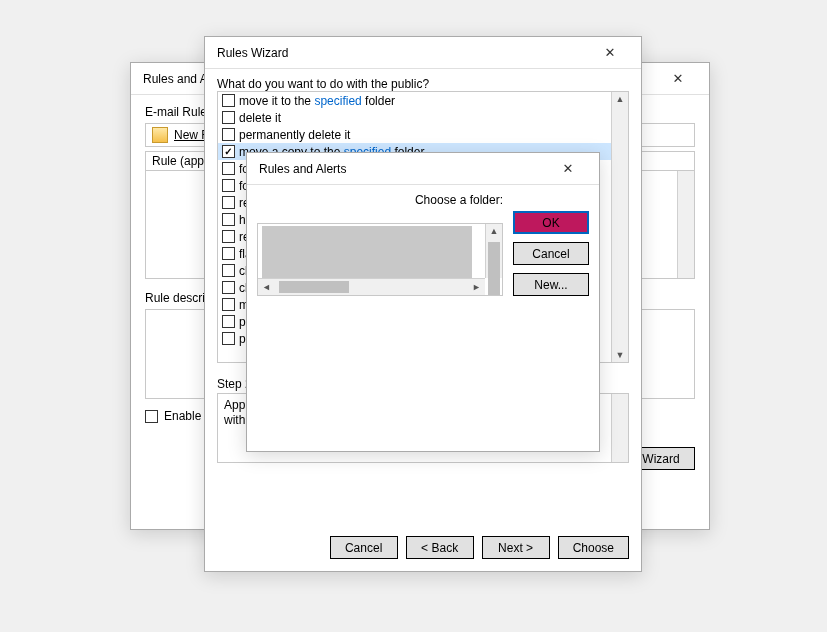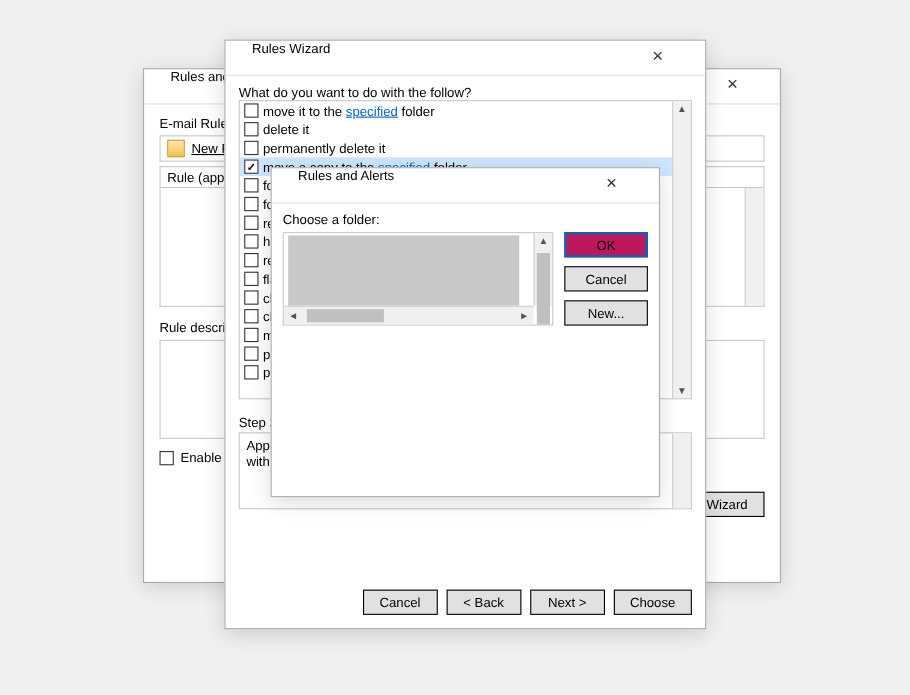--- a/index.html
+++ b/index.html
@@ -18,21 +18,22 @@
   
   .window {
     position: absolute;
     background: #fff;
     border: 1px solid #aaa;
     box-shadow: 0 4px 18px rgba(0,0,0,0.15);
   }
   .titlebar {
     height: 32px;
     display: flex;
-    padding: 0 24px;
+    align-items: center;
+    padding: 0 12px;
     border-bottom: 1px solid #e0e0e0;
   }
   .titlebar .title { flex: 1; font-size: 12px; }
   .win-close {
     width: 38px; height: 26px;
     display:flex; align-items:center; justify-content:center;
     font-size: 13px; color:#333;
   }
 
   
@@ -101,21 +102,21 @@
   .act-row {
     display:flex; align-items:center; gap:4px;
     padding:0 4px; height:17px; font-size:12px; white-space:nowrap;
   }
   .act-row .cb {
     width:13px;height:13px;border:1px solid #333;background:#fff; flex:none;
     display:flex;align-items:center;justify-content:center;font-size:10px;color:#000;
   }
   .act-row.sel { background:#cde6ff; }
   .act-row .cb.checked::after { content:"✓"; font-weight:bold; }
-  .linkblue { color:#0066cc; text-decoration: underline; }
+  .linkblue { color:#0066cc; }
 
   .wiz-step2 { margin-top:14px; margin-bottom:2px; font-size:12px;}
   .step2-box {
     border:1px solid #c8c8c8; height:70px; background:#fff;
     padding:4px 6px; font-size:12px; line-height:15px;
     position:relative;
   }
   .step2-box .vscroll {
     position:absolute; right:0; top:0; bottom:0; width:17px;
     background:#f0f0f0; border-left:1px solid #d0d0d0;
@@ -128,21 +129,21 @@
 
   
   #win-folder {
     left: 246px; top: 152px; width: 354px; height: 300px;
   }
   #win-folder .body {
     padding: 8px 10px 10px 10px;
     display:flex; gap:10px;
   }
   .tree-wrap { flex:1; display:flex; flex-direction:column; }
-  .tree-label { margin-bottom:4px; }
+  .tree-label { margin-bottom:16px;text-align:right; }
   .tree-box {
     border:1px solid #c8c8c8; flex:1; position:relative; background:#fff;
     overflow:hidden;
   }
   .tree-inner {
     position:absolute; left:0; right:17px; top:0; bottom:17px;
     overflow:hidden;
   }
   .tree-vscroll {
     position:absolute; right:0; top:0; bottom:17px; width:17px;
@@ -208,21 +209,21 @@
     </div>
   </div>
 </div>
 
 <div id="win-wizard" class="window">
   <div class="titlebar">
     <span class="title">Rules Wizard</span>
     <div class="win-close">✕</div>
   </div>
   <div class="body">
-    <div class="wiz-q">What do you want to do with the follow?</div>
+    <div class="wiz-q">What do you want to do with the public?</div>
 
     <div class="actions-box">
       <div id="actions-list-inner" style="position:absolute;left:0;right:17px;top:0;">
           <div class="act-row">
             <span class="cb"></span>
             <span><span>move it to the </span><span class="linkblue">specified</span><span> folder</span></span>
           </div>
           <div class="act-row">
             <span class="cb"></span>
             <span>delete it</span>

